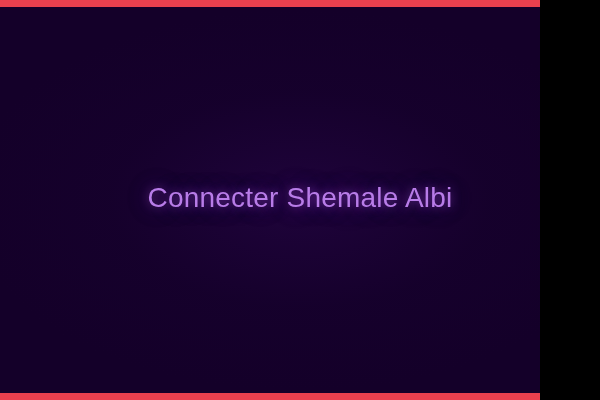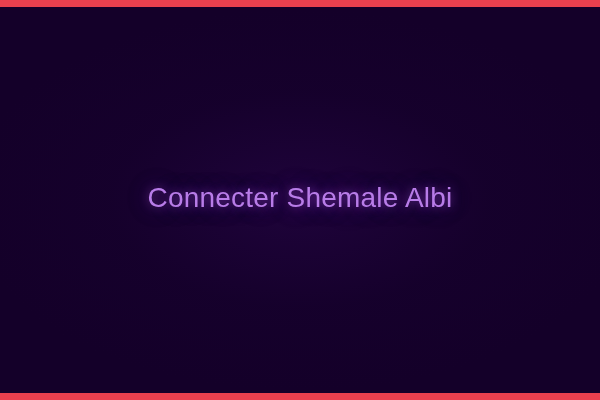--- a/index.html
+++ b/index.html
@@ -4,21 +4,21 @@
 <title>Connecter Shemale Albi</title>
 <style>
   html, body {
     margin: 0;
     padding: 0;
     background: #000000;
   }
 
   #page {
     position: relative;
-    width: 600px;
+    width: 540px;
     height: 400px;
     overflow: hidden;
     background-color: #140029;
     font-family: "Liberation Sans", sans-serif;
     -webkit-font-smoothing: antialiased;
   }
 
   
   #page-glow {
     position: absolute;

